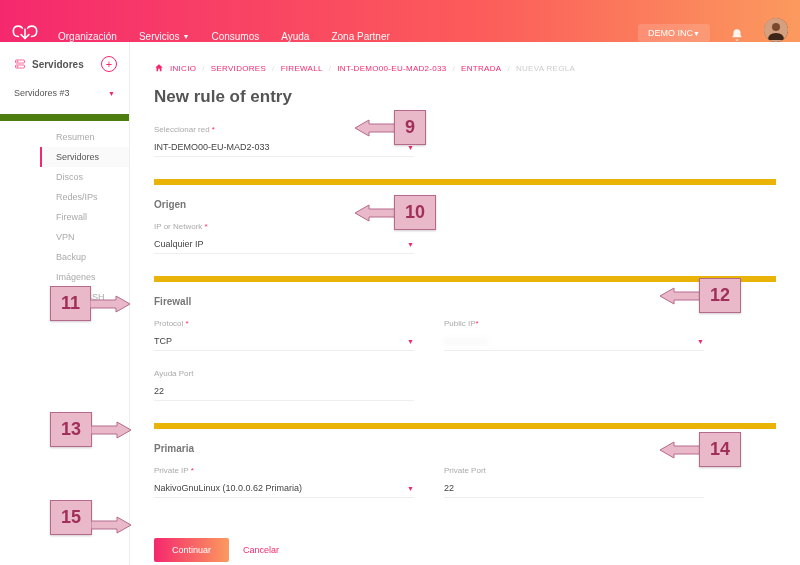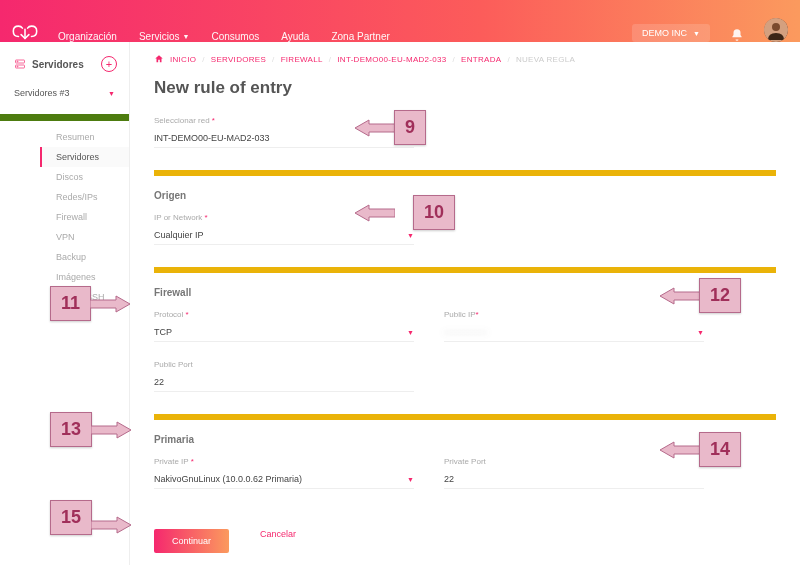--- a/index.html
+++ b/index.html
@@ -3,56 +3,56 @@
 <meta charset="utf-8">
 <style>
   * { box-sizing: border-box; margin: 0; padding: 0; }
   body { font-family: -apple-system, BlinkMacSystemFont, "Segoe UI", Arial, sans-serif; background: #fff; width: 800px; height: 565px; overflow: hidden; font-size: 10px; color: #333; }
   .topbar { height: 42px; background: linear-gradient(90deg, #f5286e 0%, #fc5c5a 60%, #fb9a5e 100%); display: flex; align-items: flex-end; padding: 0 12px; gap: 20px; color: #fff; }
   .logo { width: 26px; height: 20px; }
   .logo svg { width: 100%; height: 100%; }
   .topnav { display: flex; gap: 22px; font-size: 10px; align-items: center; flex: 1; }
   .topnav .navitem { color: #fff; opacity: .95; cursor: pointer; display:flex; align-items:center; gap:3px;}
   .tri-dn { font-size: 7px; }
-  .org-select { background: rgba(255,255,255,.15); border-radius: 3px; padding: 4px 10px; display:flex; align-items:center; gap:6px; color:#fff; font-size:9px; cursor:pointer;}
+  .org-select { background: rgba(255,255,255,.15); border-radius: 3px; padding: 4px 10px; display:flex; align-items:center; color:#fff; font-size:9px; cursor:pointer;}
   .bell { width: 14px; height: 14px; opacity:.9; cursor:pointer;}
   .avatar { width: 24px; height: 24px; border-radius: 50%; background: radial-gradient(circle at 30% 30%, #c9937a, #5b3824); cursor:pointer; overflow:hidden; display:flex; align-items:center; justify-content:center;}
   .avatar svg{width:100%;height:100%;}
   .layout { display: flex; height: calc(565px - 42px); }
   .sidebar { width: 130px; border-right: 1px solid #eee; padding: 10px 0; }
   .sb-head { display:flex; align-items:center; justify-content:space-between; padding: 4px 12px 10px 14px; }
   .sb-head-left { display:flex; align-items:center; gap:6px; }
   .sb-head-icon { width:12px; height:12px; opacity:.7;}
   .sb-title { font-weight:600; font-size:10px; color:#555; }
   .sb-add { width:16px;height:16px;border:1px solid #f5286e;border-radius:50%;display:flex;align-items:center;justify-content:center;color:#f5286e;font-size:11px;cursor:pointer;}
   .sb-sub { padding:6px 14px 10px 14px; display:flex; justify-content:space-between; align-items:center; font-size:9px; color:#555;}
   .sb-sub .tri{color:#f5286e;font-size:7px;}
   .sb-menu { border-top:7px solid #4d7c0f; margin-top:6px; padding-top:6px;padding-left:40px;}
   .sb-item { padding:5px 14px; font-size:9px; color:#aaa; cursor:pointer; border-left:2px solid transparent;}
   .sb-item.active { color:#555; border-left:2px solid #f5286e; background:#fafafa;}
-  .content { flex:1; padding: 12px 24px; overflow-y:auto; position:relative;}
+  .content { flex:1; padding: 21px 24px; overflow-y:auto; position:relative;}
   .crumbs { font-size:8px; color:#bbb; display:flex; gap:6px; align-items:center; text-transform:uppercase; letter-spacing:.3px;}
   .crumbs .link{ color:#f5286e; cursor:pointer;}
   .crumbs .sep{ color:#ddd;}
   .crumbs .home-ic{width:10px;height:10px;fill:#f5286e;}
   .crumbs .cur{color:#ccc;}
   h4.page { font-size:17px; color:#555; font-weight:600; margin:14px 0 18px 0;}
   .section { margin: 14px 0 22px 0; border-top:6px solid #eab308; padding-top:14px;}
   .section.first{border-top:none;padding-top:0;margin-top:0;}
   .sec-title{ font-size:10px; color:#777; font-weight:600; margin-bottom:12px;}
   .row{ display:flex; gap:30px; }
   .field{ width: 260px; margin-bottom:18px;}
   .fld-lbl{ font-size:8px; color:#aaa; margin-bottom:4px; display:block;}
   .req{color:#f5286e;}
   .fld-val{ border-bottom:1px solid #eee; padding:4px 0; display:flex; justify-content:space-between; align-items:center; font-size:9px; color:#444;}
   .fld-val.sel{cursor:pointer;}
   .fld-val .tri{color:#f5286e;font-size:7px;}
   .fld-input{ border:none; border-bottom:1px solid #eee; padding:4px 0; width:100%; font-size:9px; color:#444; outline:none;}
   .blur{ filter:blur(3px); letter-spacing:1px;}
-  .btns{ display:flex; gap:31px; margin-top:10px;}
+  .btns{ display:flex; gap:14px; align-items:center; margin-top:10px;}
   .btn-primary{ background:linear-gradient(90deg,#f5286e,#fb9a5e); color:#fff; border:none; padding:7px 18px; font-size:9px; cursor:pointer; border-radius:2px;}
   .btn-link{ color:#f5286e; font-size:9px; cursor:pointer;}
   
   .callout{ position:absolute; display:flex; align-items:center; pointer-events:none; z-index:5;}
   .co-box{ background:#e9b9ca; border:1px solid #b56a8b; color:#a02f5a; font-size:18px; font-weight:bold; padding:6px 10px; min-width:32px; text-align:center; box-shadow:0 1px 2px rgba(0,0,0,.2);}
   .co-arr{ width:40px; height:20px; }
   .co-arr.left{ margin-right:-1px;}
   .co-arr.right{ margin-left:-1px;}
   .co-arr svg{width:100%;height:100%;}
 </style>
@@ -189,21 +189,21 @@
         </div>
         <div class="field">
           <label class="fld-lbl"><span>Public IP</span><span class="req">*</span></label>
           <div class="fld-val sel">
             <span class="blur">···········</span>
             <span class="tri">▼</span>
           </div>
         </div>
       </div>
       <div class="field">
-        <label class="fld-lbl">Public Port</label>
+        <label class="fld-lbl">Ayuda Port</label>
         <input class="fld-input" value="22" style="">
       </div>
     </div>
 
     <div class="section">
       <div class="sec-title">Primaria</div>
       <div class="row">
         <div class="field">
           <label class="fld-lbl"><span>Private IP</span> <span class="req">*</span></label>
           <div class="fld-val sel">
@@ -225,21 +225,21 @@
 
   </div>
 </div>
 
 <div class="callout" style="top:110px;left:355px;">
   <div class="co-arr left"><svg viewBox="0 0 40 20">
         <polygon points="0,10 14,2 14,6 40,6 40,14 14,14 14,18" fill="#e9b9ca" stroke="#b56a8b"></polygon>
       </svg></div>
   <div class="co-box">9</div>
 </div>
-<div class="callout" style="top:195px;left:355px;gap:19px;">
+<div class="callout" style="top:195px;left:355px;">
   <div class="co-arr left"><svg viewBox="0 0 40 20">
         <polygon points="0,10 14,2 14,6 40,6 40,14 14,14 14,18" fill="#e9b9ca" stroke="#b56a8b"></polygon>
       </svg></div>
   <div class="co-box">10</div>
 </div>
 <div class="callout" style="top:286px;left:50px;">
   <div class="co-box">11</div>
   <div class="co-arr right"><svg viewBox="0 0 40 20">
         <polygon points="40,10 26,2 26,6 0,6 0,14 26,14 26,18" fill="#e9b9ca" stroke="#b56a8b"></polygon>
       </svg></div>

